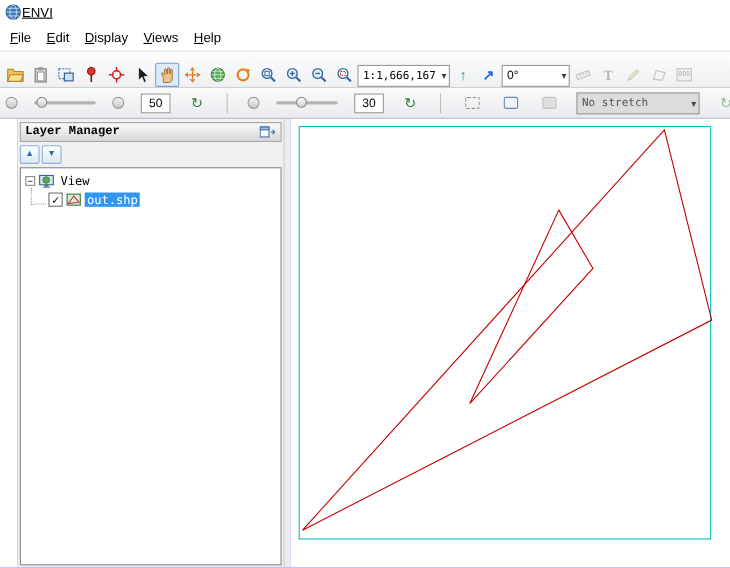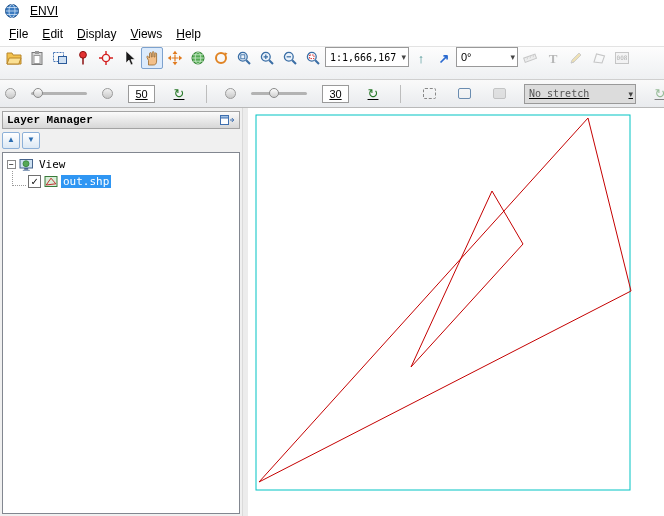--- a/index.html
+++ b/index.html
@@ -5,34 +5,34 @@
   * { box-sizing: border-box; margin: 0; padding: 0; }
   html,body { width: 664px; height: 516px; overflow: hidden; }
   body {
     font-family: "Liberation Sans", sans-serif;
     font-size: 12px;
     color: #000;
     background: #fff;
   }
   
   .titlebar { height: 22px; display: flex; align-items: center; padding: 0 4px; background: #fff; }
-  .titlebar .app-title { margin-left: 10px; font-size: 12px; text-decoration: underline; }
+  .titlebar .app-title { margin-left: 0; font-size: 12px; text-decoration: underline; }
   
   .menubar { height: 24px; display: flex; align-items: center; background: #fff; padding: 0 2px; }
   .menu-item { padding: 3px 7px; cursor: default; }
   .menu-item u { text-decoration: underline; }
   
   .toolbar1 {
-    height: 34px; display: flex; align-items: flex-start; gap: 1px; padding: 0 3px;
+    height: 34px; display: flex; align-items: flex-end; gap: 1px; padding: 0 3px;
     background: linear-gradient(#fdfdfd, #eef0f2); border-top: 1px solid #e3e3e3;
     border-bottom: 1px solid #cfcfcf;
   }
   .toolbar2 {
     height: 28px; display: flex; align-items: center; gap: 15px; padding: 0 5px;
-    background: linear-gradient(#fafafa, #e9ebee); border-bottom: 1px solid #b9b9b9; text-decoration: underline;
+    background: linear-gradient(#fafafa, #e9ebee); border-bottom: 1px solid #b9b9b9;
   }
   .tb {
     width: 22px; height: 22px; display: flex; align-items: center; justify-content: center;
     border: 1px solid transparent; border-radius: 2px; cursor: pointer; flex: none;
   }
   .tb.pressed { background: #dcebfc; border-color: #7da2ce; }
   .tb.disabled { opacity: .45; cursor: default; }
   .glyph { font-size: 13px; line-height: 1; }
   .combo {
     height: 20px; background: #fff; border: 1px solid #999; display: flex; align-items: center;
@@ -47,21 +47,21 @@
   .slide-track { width: 56px; height: 3px; background: #b3b3b3; border-radius: 2px; position: relative; flex: none; cursor: pointer; }
   .slide-thumb { position: absolute; top: -4px; width: 10px; height: 10px; border-radius: 50%; background: linear-gradient(#fdfdfd,#cfcfcf); border: 1px solid #8a8a8a; }
   .valbox {
     width: 27px; height: 18px; background: #fff; border: 1px solid #9a9a9a;
     font-size: 11px; display: flex; align-items: center; justify-content: center; flex: none;
   }
   .sq-icon { width: 13px; height: 11px; border: 1px solid #6a8cb0; border-radius: 2px; }
   .sq-icon.alt { border-style: dashed; border-color: #888; }
   .sq-icon.fill { background: #c9c9c9; border-color: #8a8a8a; }
   
-  .content { display: flex; height: 408px; background: #8b5cf6; }
+  .content { display: flex; height: 408px; background: #8b5cf6; margin-left: 16px; }
   .panel { width: 242px; flex: none; display: flex; flex-direction: column; padding: 3px 2px 2px 2px; background: #f0f0f0; }
   .lm-header {
     height: 18px; flex: none; display: flex; align-items: center; padding: 0 4px;
     background: linear-gradient(#fbfbfb, #d7d7d7); border: 1px solid #a3a3a3;
     font-family: "Liberation Mono", monospace; font-size: 11px; font-weight: bold;
   }
   .lm-pin { margin-left: auto; width: 16px; height: 14px; display: flex; align-items: center; justify-content: center; cursor: pointer; }
   .lm-toolbar { height: 22px; flex: none; display: flex; align-items: center; gap: 2px; padding: 2px 0; }
   .mini-btn {
     width: 18px; height: 17px; display: flex; align-items: center; justify-content: center;

